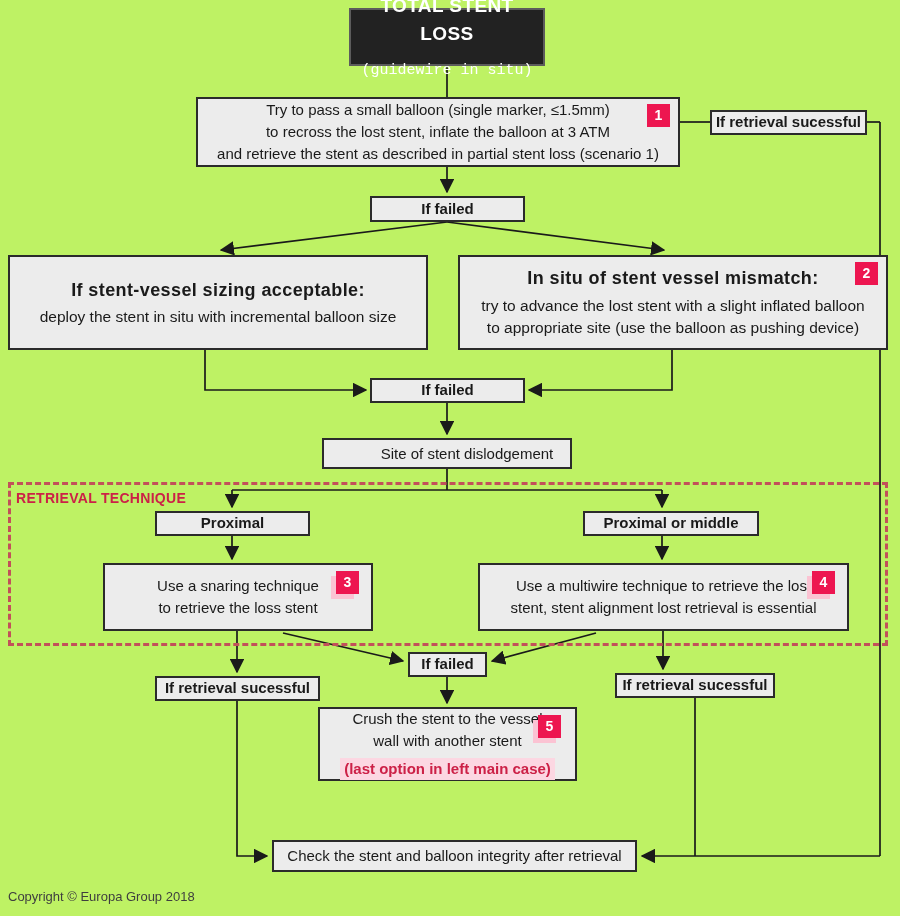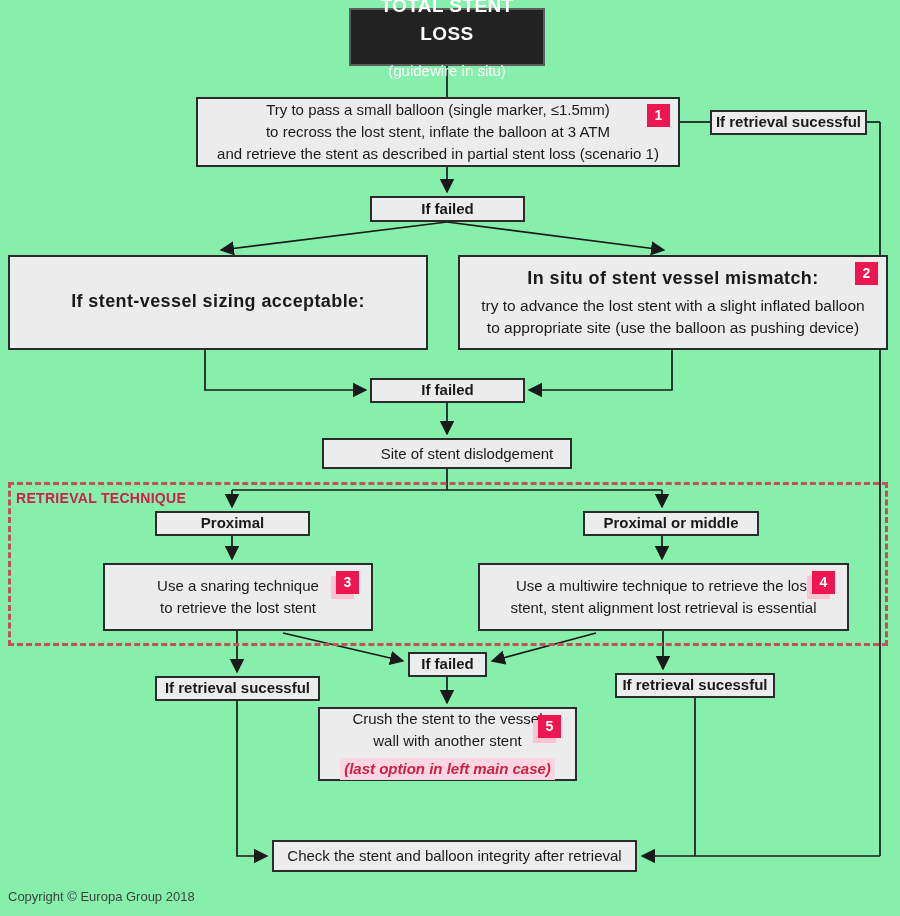--- a/index.html
+++ b/index.html
@@ -1,47 +1,47 @@
 <!DOCTYPE html>
 <html><head>
 <meta charset="utf-8">
 <style>
   html,body{margin:0;padding:0;background:#fff;}
   #canvas{
-    position:relative;width:900px;height:916px;background:#86efac;
+    position:relative;width:900px;height:916px;background:#bef264;
     font-family:"Liberation Sans",sans-serif;color:#1a1a1a;overflow:hidden;
   }
   #connectors{position:absolute;left:0;top:0;width:900px;height:916px;}
   .node{
     position:absolute;box-sizing:border-box;background:#ececec;border:2px solid #2b2b2b;
     display:flex;flex-direction:column;align-items:center;justify-content:center;
     text-align:center;line-height:1.45;
   }
   .node .txt{white-space:pre-line;}
   .title-box{background:#222222;border:2px solid #5c5c5c;color:#ffffff;}
   .title-main{font-size:19px;font-weight:bold;letter-spacing:.4px;}
-  .title-sub{font-size:15px;margin-top:13px;}
+  .title-sub{font-size:15px;margin-top:13px;font-family:Liberation Mono, monospace;}
   .body-text{font-size:15px;}
   .label-box{font-weight:bold;font-size:15px;line-height:1.1;}
   .plain-label{font-size:15px;}
   .branch-head{font-size:18px;font-weight:bold;letter-spacing:.4px;margin-bottom:3px;}
   .branch-body{font-size:15.5px;white-space:pre-line;}
   .badge{
     position:absolute;width:23px;height:23px;background:#ed1650;color:#fff;
     font-size:14px;font-weight:bold;display:flex;align-items:center;justify-content:center;
   }
   .badge.pink-shadow{box-shadow:-5px 5px 0 0 #fbc3d3;}
   .dashed-zone{
     position:absolute;box-sizing:border-box;border:3px dashed #c2505a;background:transparent;
   }
   .zone-label{
     position:absolute;font-size:14px;font-weight:bold;color:#cc2147;letter-spacing:.3px;
   }
   .note{
-    font-size:15px;font-style:italic;font-weight:bold;color:#cc2147;
+    font-size:15px;font-weight:bold;color:#cc2147;
     background:#fcd7e2;padding:0 4px;margin-top:7px;
   }
   .copyright{position:absolute;font-size:13px;color:#3f3f3f;}
 </style>
 </head>
 <body>
 
 <div id="canvas">
 
   <svg id="connectors" viewBox="0 0 900 916" xmlns="http://www.w3.org/2000/svg">
@@ -107,20 +107,21 @@
   <div class="node label-box" style="left:710px;top:110px;width:157px;height:25px;">
     <div>If retrieval sucessful</div>
   </div>
 
   <div class="node label-box" style="left:370px;top:196px;width:155px;height:26px;">
     <div>If failed</div>
   </div>
 
   <div class="node" style="left:8px;top:255px;width:420px;height:95px;">
     <div class="branch-head">If stent-vessel sizing acceptable:</div>
+    <div class="branch-body">deploy the stent in situ with incremental balloon size</div>
   </div>
 
   <div class="node" style="left:458px;top:255px;width:430px;height:95px;">
     <div class="branch-head">In situ of stent vessel mismatch:</div>
     <div class="branch-body">try to advance the lost stent with a slight inflated balloon
 to appropriate site (use the balloon as pushing device)</div>
     <div class="badge" style="top:5px;right:8px;">2</div>
   </div>
 
   <div class="node label-box" style="left:370px;top:378px;width:155px;height:25px;">
@@ -137,21 +138,21 @@
   <div class="node label-box" style="left:155px;top:511px;width:155px;height:25px;">
     <div>Proximal</div>
   </div>
 
   <div class="node label-box" style="left:583px;top:511px;width:176px;height:25px;">
     <div>Proximal or middle</div>
   </div>
 
   <div class="node" style="left:103px;top:563px;width:270px;height:68px;">
     <div class="txt body-text">Use a snaring technique
-to retrieve the lost stent</div>
+to retrieve the loss stent</div>
     <div class="badge pink-shadow" style="top:6px;right:12px;">3</div>
   </div>
 
   <div class="node" style="left:478px;top:563px;width:371px;height:68px;">
     <div class="txt body-text">Use a multiwire technique to retrieve the lost
 stent, stent alignment lost retrieval is essential</div>
     <div class="badge pink-shadow" style="top:6px;right:12px;">4</div>
   </div>
 
   <div class="node label-box" style="left:155px;top:676px;width:165px;height:25px;">

